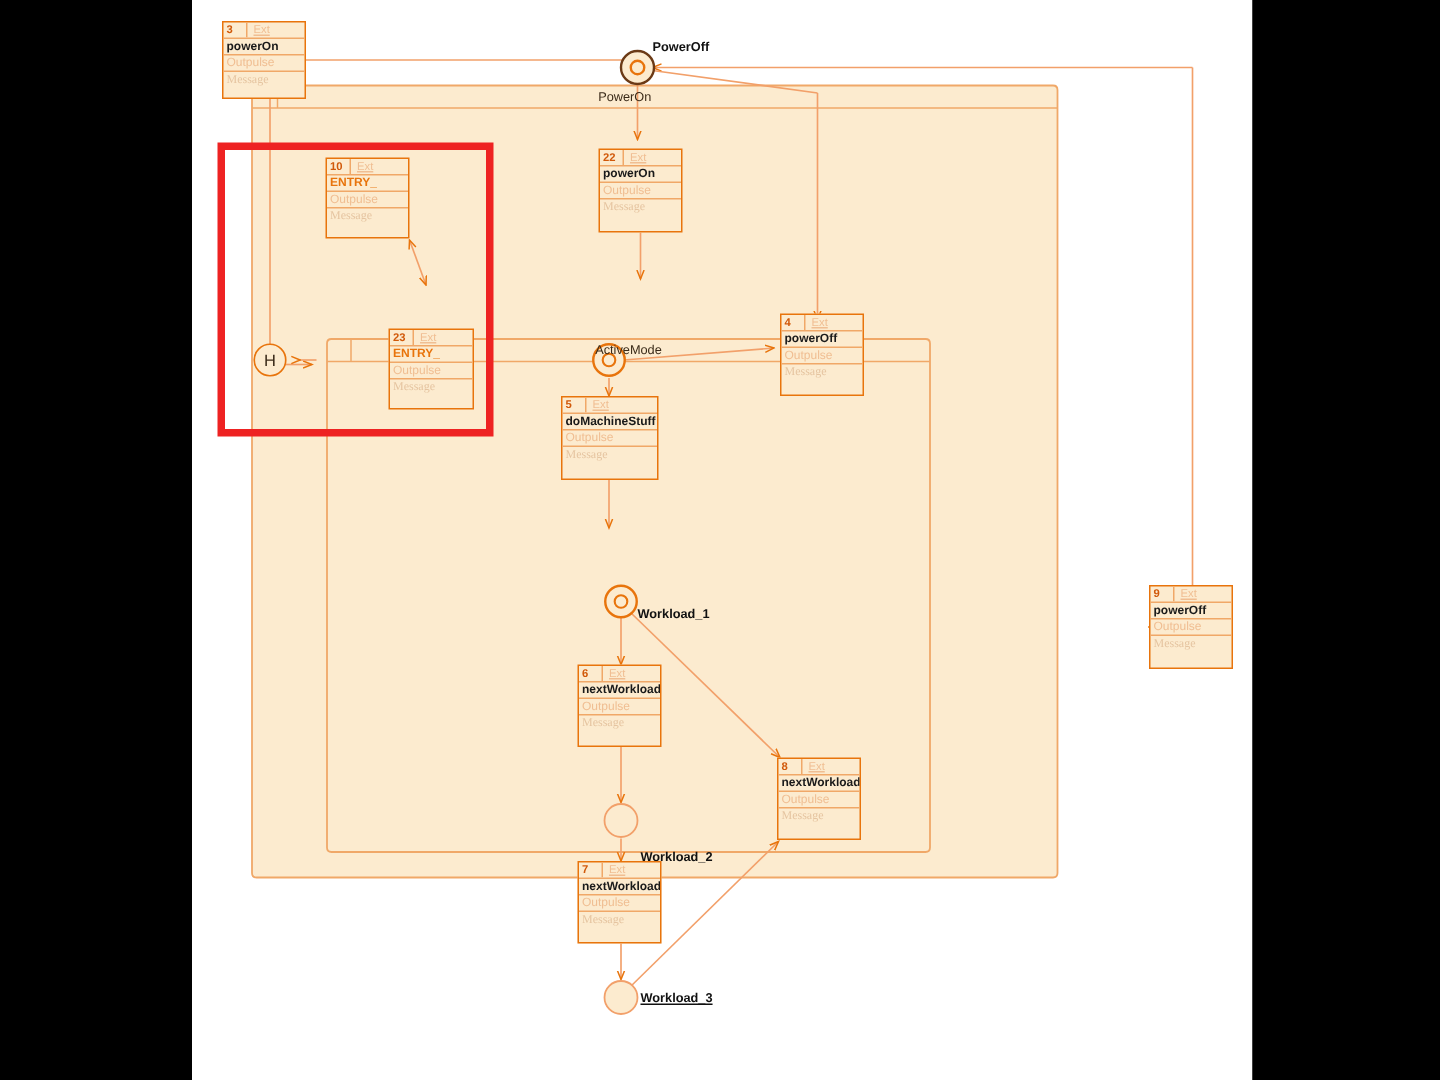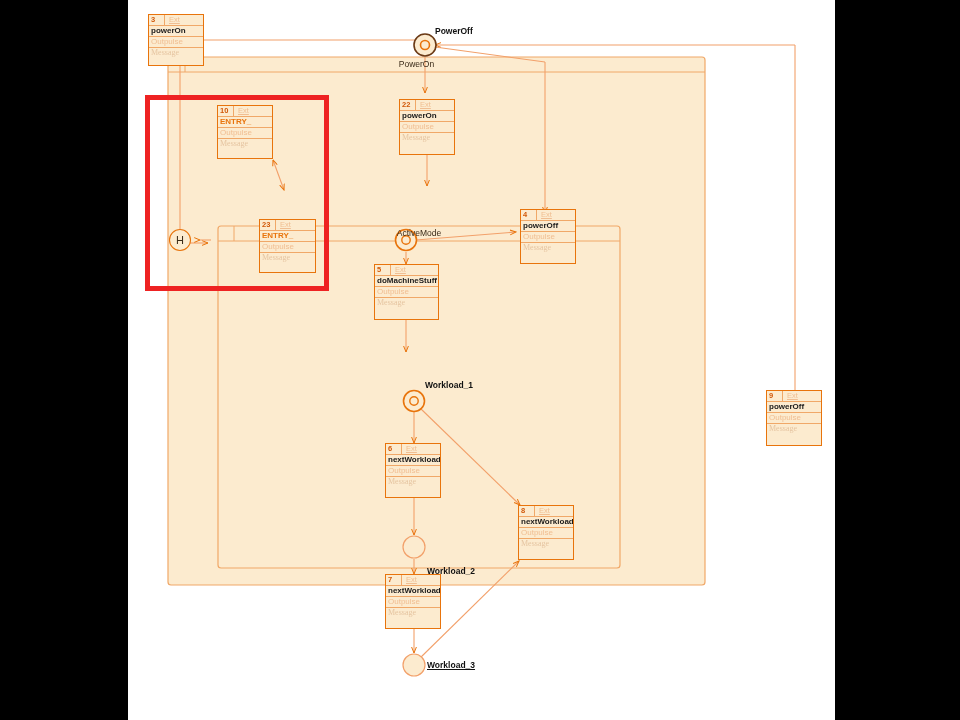--- a/index.html
+++ b/index.html
@@ -131,21 +131,21 @@
         </g>
 
         <g>
           <circle cx="286" cy="665" r="11" fill="#FCEBCF" stroke="#F2A06A" stroke-width="1.2"></circle>
         </g>
       </g>
     </svg>
 
     <div class="lbl" style="left:307px;top:26px;">PowerOff</div>
     <div class="lbl" style="left:290px;top:235px;margin-top:37px;">Idle</div>
-    <div class="lbl" style="left:297px;top:380px;">Workload_1</div>
+    <div class="lbl" style="left:297px;top:404px;">Workload_1</div>
     <div class="lbl" style="left:299px;top:566px;">Workload_2</div>
     <div class="lbl" style="left:299px;top:660px;text-decoration:underline;">Workload_3</div>
 
     <div class="lbl region" style="left:0;top:59px;width:577px;text-align:center;">PowerOn</div>
     <div class="lbl region" style="left:90px;top:228px;width:402px;text-align:center;">ActiveMode</div>
 
     <div class="tbox" style="left:20px;top:14px;width:56px;height:52px;">
       <div class="r hdr">
         <span class="num">3</span>
         <span class="ext">Ext</span>

